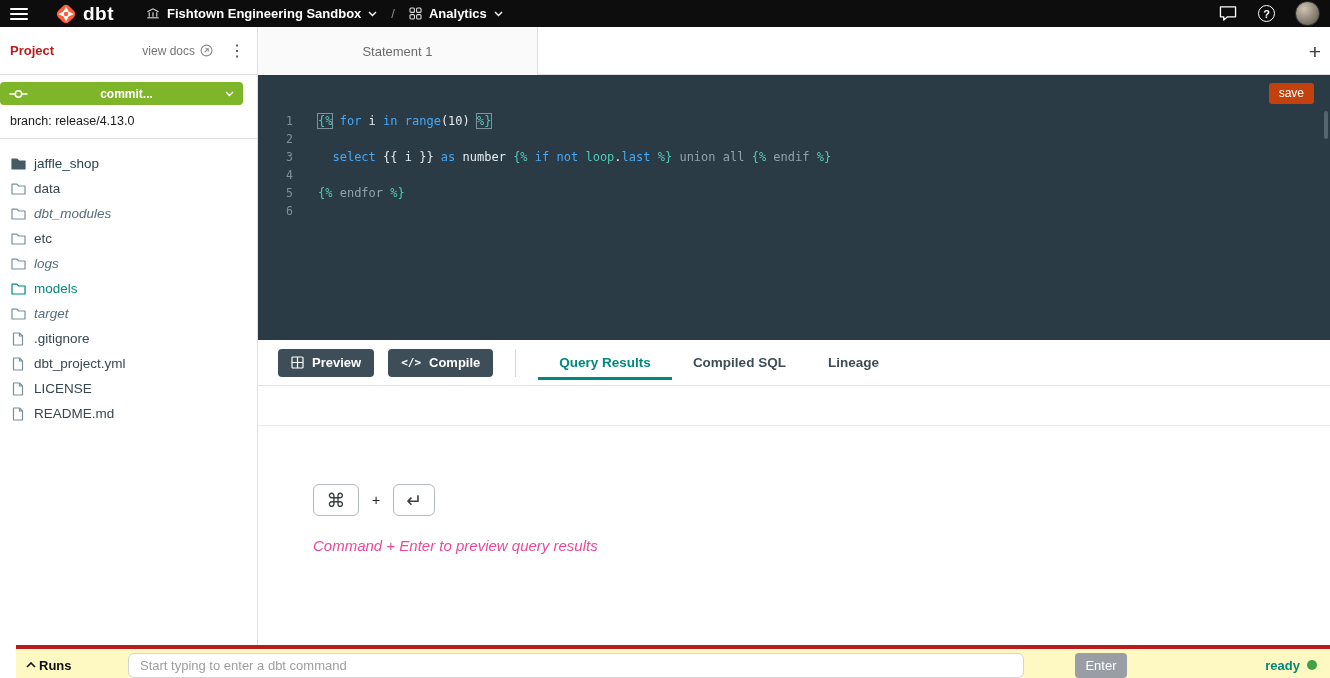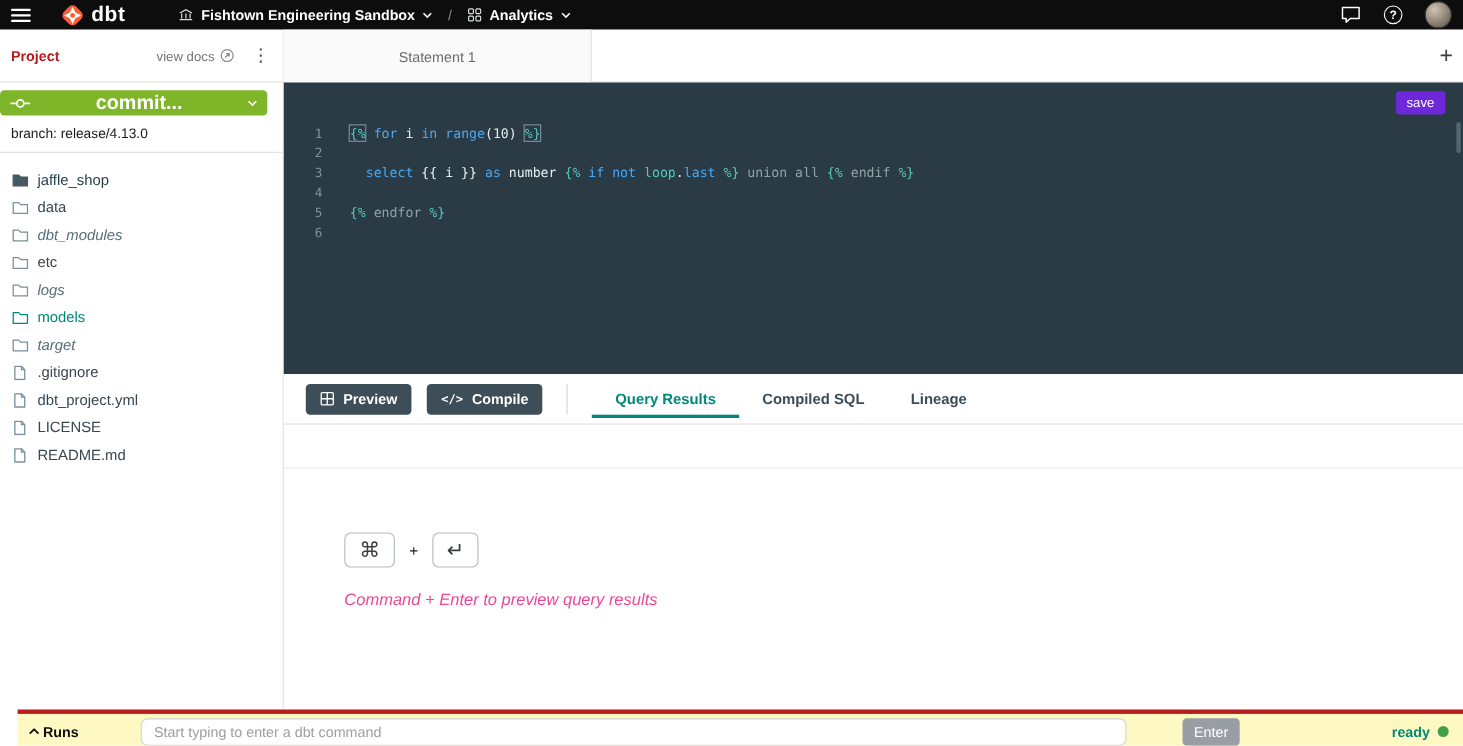--- a/index.html
+++ b/index.html
@@ -3,56 +3,56 @@
 <meta charset="utf-8">
 <style>
   * { margin:0; padding:0; box-sizing:border-box; }
   html,body { width:1330px; height:678px; }
   body { position:relative; overflow:hidden; background:#fff; font-family:"Liberation Sans",sans-serif; font-size:13px; color:#263238; }
 
   
   .topbar { position:absolute; left:0; top:0; right:0; height:27px; background:#0d0d0d; display:flex; align-items:center; padding:0 10px; }
   .hamburger { width:18px; display:flex; flex-direction:column; gap:3px; cursor:pointer; margin-right:26px; }
   .hamburger span { display:block; height:2px; background:#fff; border-radius:1px; }
-  .brand { display:flex; align-items:center; gap:5px; margin-right:48px; }
+  .brand { display:flex; align-items:center; gap:5px; margin-right:32px; }
   .brand-text { color:#fff; font-weight:700; font-size:19px; letter-spacing:.5px; line-height:1; }
   .tb-group { display:flex; align-items:center; gap:7px; cursor:pointer; }
   .tb-label { color:#fff; font-weight:600; font-size:13px; }
   .tb-sep { color:#8a8a8a; margin:0 14px; font-size:13px; }
   .tb-right { margin-left:auto; display:flex; align-items:center; gap:20px; }
   .help-badge { width:17px; height:17px; border:1.5px solid #fff; border-radius:50%; color:#fff; font-size:11px; font-weight:700; display:flex; align-items:center; justify-content:center; }
   .avatar { width:25px; height:25px; border-radius:50%; background:radial-gradient(circle at 35% 30%, #cfc4b2, #7a7165 70%, #554e44); border:1px solid #333; }
 
   
   .sidebar { position:absolute; left:0; top:27px; width:258px; bottom:33px; background:#fff; border-right:1px solid #e0e0e0; }
   .sidebar-header { height:48px; border-bottom:1px solid #e0e0e0; display:flex; align-items:center; padding:0 12px 0 10px; }
   .sidebar-title { font-weight:700; font-size:13px; color:#b91c1c; }
   .view-docs { margin-left:auto; display:flex; align-items:center; gap:5px; color:#757575; font-size:12px; cursor:pointer; }
   .kebab { margin-left:16px; font-size:16px; color:#424242; cursor:pointer; line-height:1; }
-  .commit-btn { margin:7px 15px 0 0; width:243px; height:23px; background:#7fb529; border:none; border-radius:4px; color:#fff; font-weight:700; font-size:18px; display:flex; align-items:center; padding:0 9px; cursor:pointer; font-family:inherit; }
+  .commit-btn { margin:7px 15px 0 0; width:243px; height:23px; background:#7fb529; border:none; border-radius:4px; color:#fff; font-weight:700; font-size:12px; display:flex; align-items:center; padding:0 9px; cursor:pointer; font-family:inherit; }
   .commit-btn .commit-text { flex:1; text-align:center; }
   .branch-line { margin:9px 10px 0 10px; font-size:12.5px; color:#1a1a1a; }
   .sidebar-divider { margin-top:10px; border-bottom:1px solid #e0e0e0; }
   .file-tree { padding-top:12px; }
   .tree-item { height:25px; display:flex; align-items:center; gap:8px; padding-left:10px; cursor:pointer; font-size:13.5px; color:#37474f; }
   .tree-icon { width:16px; display:flex; justify-content:center; }
   .tree-item.muted .tree-label { font-style:italic; color:#546e7a; }
   .tree-item.accent .tree-label { color:#00897b; }
   .tree-item.accent svg path { stroke:#00897b; }
   .tree-item.root .tree-label { color:#29434e; }
   .tree-item.root svg path { fill:#455a64; stroke:#455a64; }
 
   
   .tabstrip { position:absolute; left:258px; top:27px; right:0; height:48px; background:#fff; border-bottom:1px solid #e0e0e0; }
   .editor-tab { position:absolute; left:0; top:0; width:280px; height:48px; background:#fafafa; border-right:1px solid #e0e0e0; display:flex; align-items:center; justify-content:center; color:#6b6b6b; font-size:13px; cursor:pointer; }
   .new-tab { position:absolute; right:9px; top:50%; transform:translateY(-50%); font-size:21px; font-weight:300; color:#3c3c3c; cursor:pointer; line-height:1; }
 
   
   .editor { position:absolute; left:258px; top:75px; right:0; height:265px; background:#2b3b46; font-family:"DejaVu Sans Mono",monospace; font-size:12px; }
-  .save-btn { position:absolute; top:8px; right:16px; background:#6d28d9; color:#fff; border:none; border-radius:3px; padding:3px 10px 4px; font-family:"Liberation Sans",sans-serif; font-size:12px; cursor:default; }
+  .save-btn { position:absolute; top:8px; right:16px; background:#c2410c; color:#fff; border:none; border-radius:3px; padding:3px 10px 4px; font-family:"Liberation Sans",sans-serif; font-size:12px; cursor:default; }
   .code { position:absolute; left:0; top:37px; right:12px; }
   .line { display:flex; height:18px; line-height:18px; }
   .ln { flex:none; width:35px; text-align:right; color:#7e929c; font-size:11.5px; user-select:none; }
   .lc { padding-left:25px; white-space:pre; color:#e6edf0; }
   .tk-d { color:#53c7b8; }
   .tk-k { color:#47a8f5; }
   .tk-p { color:#e6edf0; }
   .tk-g { color:#93a1a8; }
   .box { outline:1px solid #7d929e; outline-offset:0px; }
   .editor-scroll { position:absolute; right:2px; top:36px; width:4px; height:28px; background:#55656f; border-radius:2px; }

